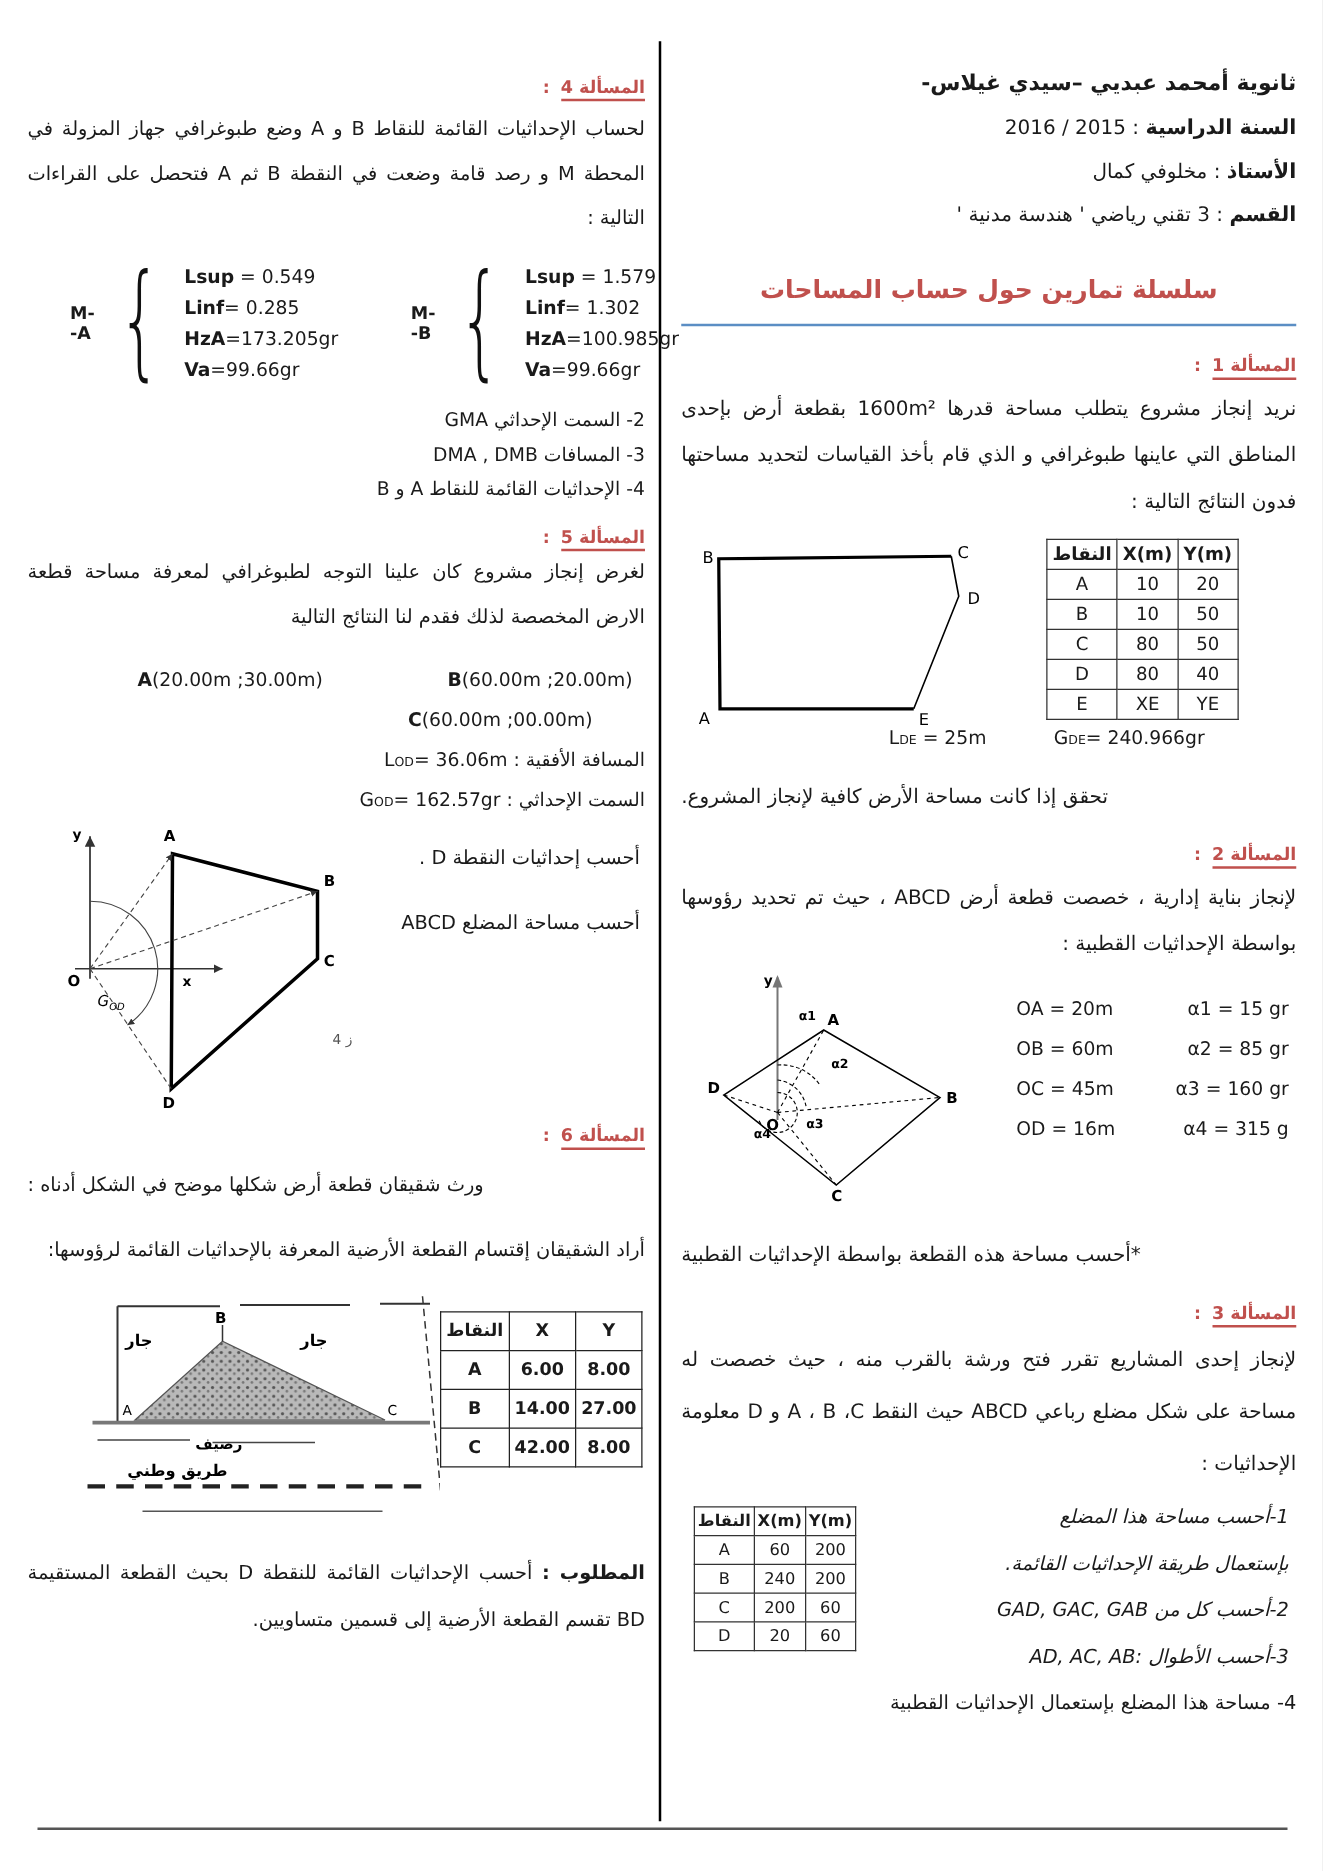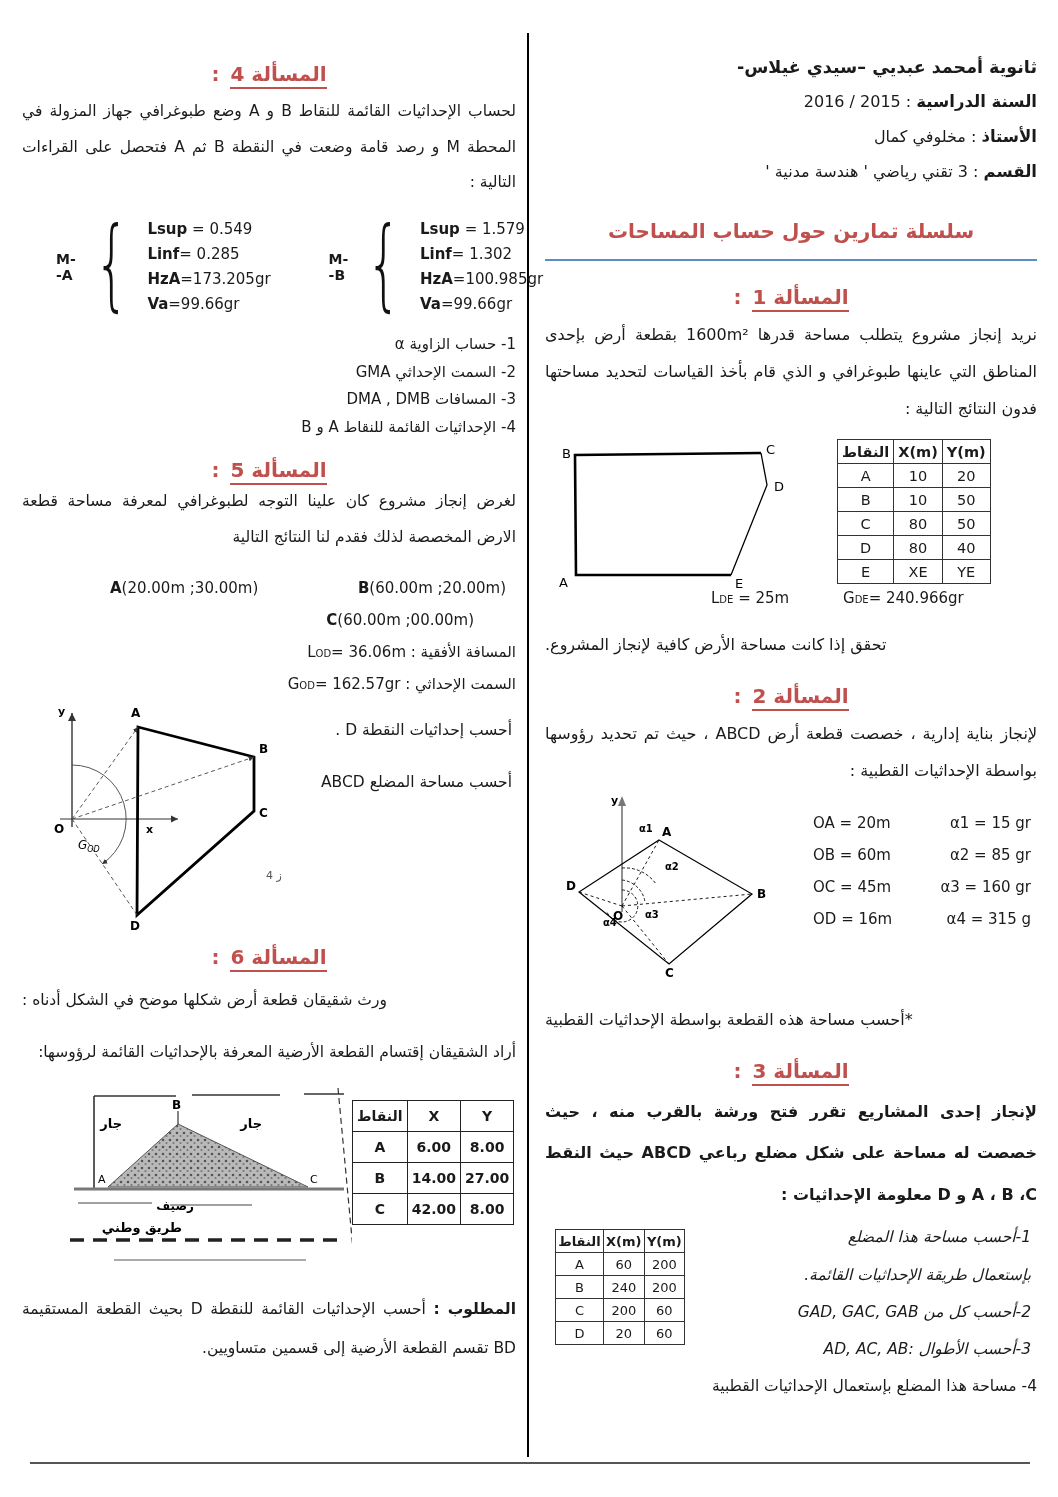--- a/index.html
+++ b/index.html
@@ -13,26 +13,26 @@
 
   
   .hdr{padding-left:4px;}
   .hdr-school{font-weight:bold;font-size:17.5px;text-align:right;padding-left:36px;line-height:34px;}
   .hdr-row{font-size:16px;text-align:right;padding-left:36px;line-height:35px;}
   .hdr-row b{font-size:16.5px;}
 
   .series{color:#c0504d;font-weight:bold;font-size:20px;text-align:center;
           margin-top:30px;padding-bottom:16px;border-bottom:2.5px solid #5b8ec4;}
 
-  .h-ex{color:#c0504d;font-weight:bold;font-size:20px;text-align:center;margin-top:20px;}
+  .h-ex{color:#c0504d;font-weight:bold;font-size:14px;text-align:right;margin-top:20px;}
   .h-ex .u{border-bottom:2px solid #c0504d;padding-bottom:1px;}
   .h-ex .c{margin-right:4px;}
 
   .body-p{font-size:16px;line-height:2.3;text-align:justify;margin-top:8px;}
-  .body-p.wide{line-height:2.6;font-weight:bold;}
+  .body-p.wide{line-height:2.6;}
   .tight-r{text-align:left;}
 
   
   .figblock{position:relative;direction:ltr;}
   .fig1{height:188px;margin-top:10px;}
   .fig1 svg{position:absolute;left:6px;top:4px;}
   .tbl{border-collapse:collapse;direction:ltr;}
   .tbl td,.tbl th{border:1px solid #333;text-align:center;padding:1px 4px;font-weight:normal;}
   .tbl th{font-weight:bold;}
   .tbl1{position:absolute;left:292px;top:2px;width:142px;font-size:14.5px;}
@@ -291,21 +291,20 @@
         <div class="rlines">
           <div><b>Lsup</b><span> = 1.579</span></div>
           <div><b>Linf</b><span>= 1.302</span></div>
           <div><b>HzA</b><span>=100.985gr</span></div>
           <div><b>Va</b><span>=99.66gr</span></div>
         </div>
       </div>
     </div>
 
     <div class="list4">
-      <div>1- حساب الزاوية α</div>
       <div>2- السمت الإحداثي GMA</div>
       <div>3- المسافات DMA , DMB</div>
       <div>4- الإحداثيات القائمة للنقاط A و B</div>
     </div>
 
     <div class="h-ex" style="margin-top:16px;">
       <span class="u">المسألة 5</span>
       <span class="c">:</span>
     </div>
     <div class="body-p" style="font-size:15.5px;margin-top:2px;">لغرض إنجاز مشروع كان علينا التوجه لطبوغرافي لمعرفة مساحة قطعة الارض المخصصة لذلك فقدم لنا النتائج التالية</div>

